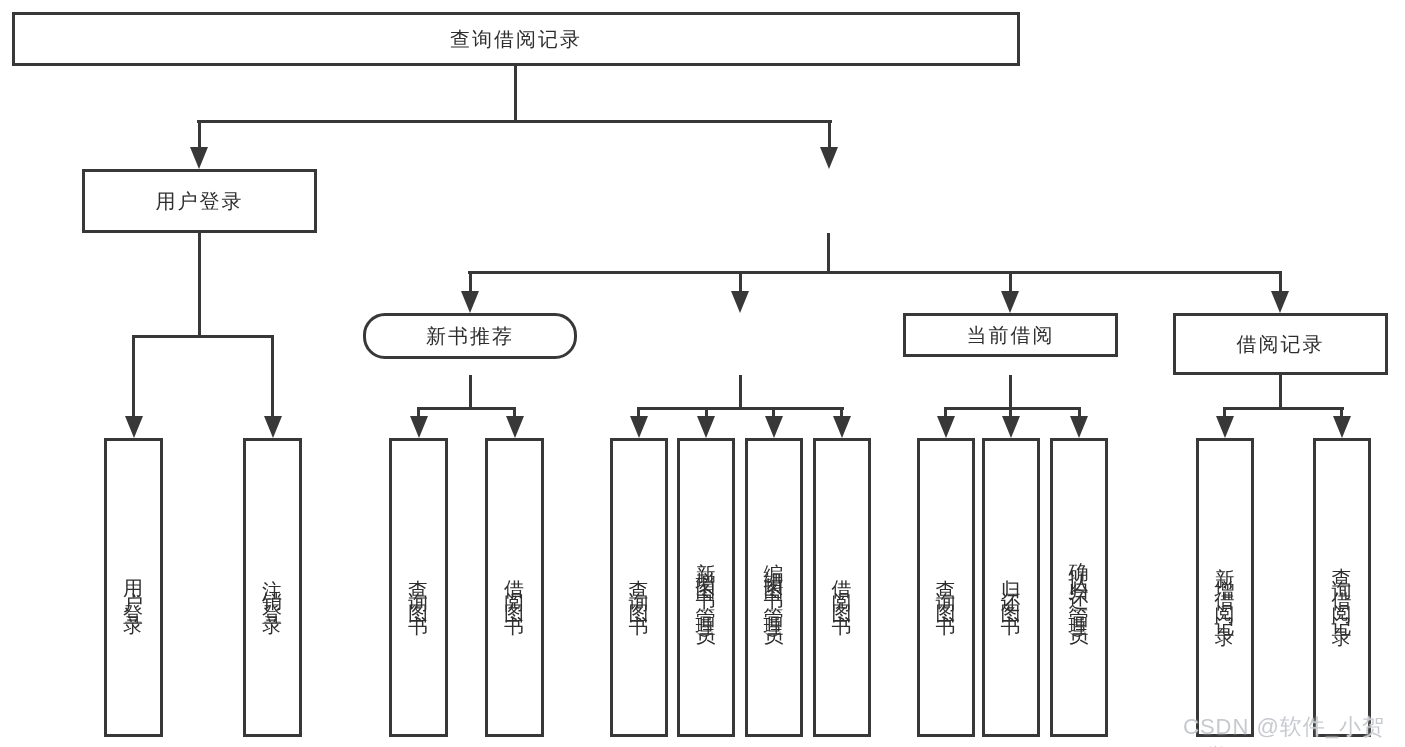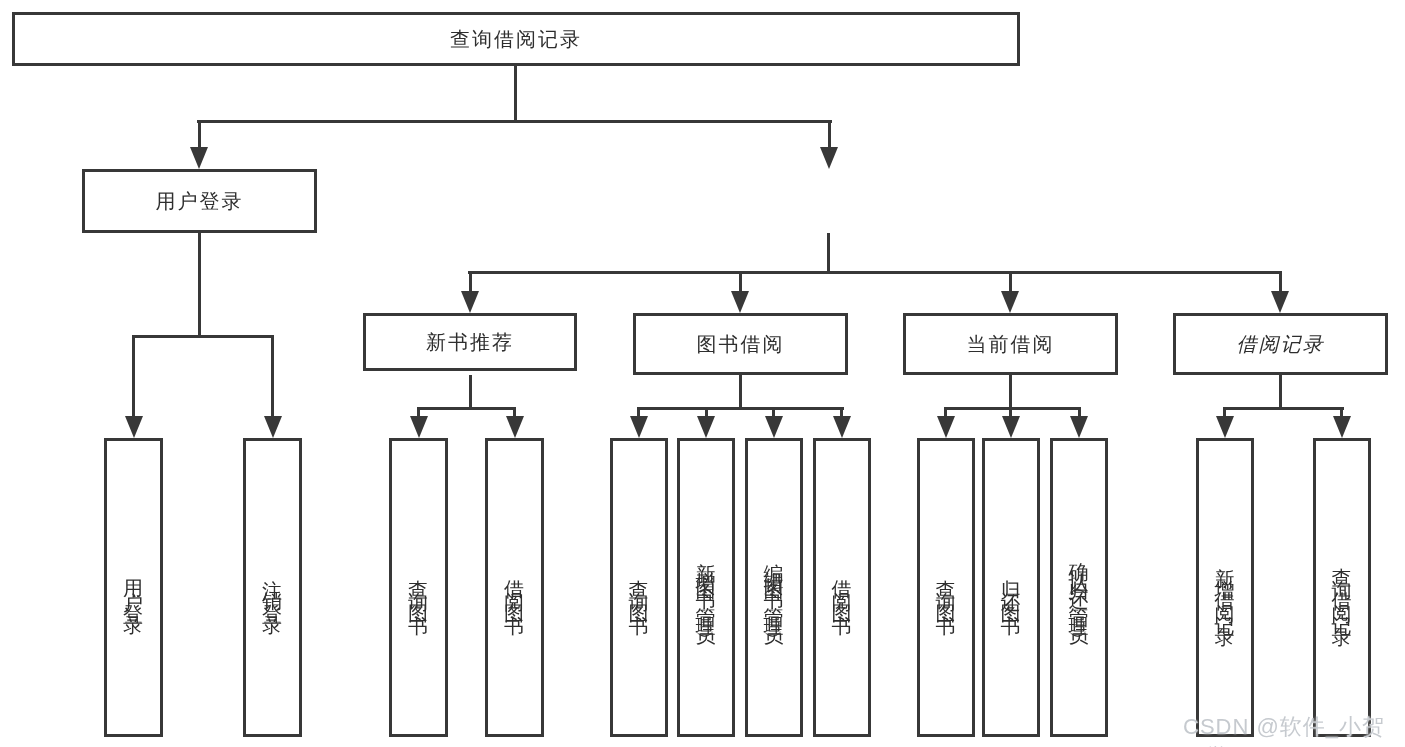--- a/index.html
+++ b/index.html
@@ -78,30 +78,27 @@
   <div class="hline" style="left:468px;top:271px;width:814px;"></div>
   <div class="vline" style="left:469px;top:271px;height:24px;"></div>
   <div class="arrow" style="left:461px;top:291px;"></div>
   <div class="vline" style="left:739px;top:271px;height:24px;"></div>
   <div class="arrow" style="left:731px;top:291px;"></div>
   <div class="vline" style="left:1009px;top:271px;height:24px;"></div>
   <div class="arrow" style="left:1001px;top:291px;"></div>
   <div class="vline" style="left:1279px;top:271px;height:24px;"></div>
   <div class="arrow" style="left:1271px;top:291px;"></div>
 
-  <div class="node" style="left:363px;top:313px;width:214px;height:58px;">
+  <div class="node" style="left:363px;top:313px;width:214px;height:46px;border-radius:22px;">
     <span>新书推荐</span>
   </div>
-  <div class="node" style="left:633px;top:313px;width:215px;height:62px;">
-    <span>图书借阅</span>
-  </div>
-  <div class="node" style="left:903px;top:313px;width:215px;height:62px;">
+  <div class="node" style="left:903px;top:313px;width:215px;height:44px;">
     <span>当前借阅</span>
   </div>
-  <div class="node" style="left:1173px;top:313px;width:215px;height:62px;font-style:italic;">
+  <div class="node" style="left:1173px;top:313px;width:215px;height:62px;">
     <span>借阅记录</span>
   </div>
 
   <div class="vline" style="left:469px;top:375px;height:32px;"></div>
   <div class="hline" style="left:417px;top:407px;width:99px;"></div>
   <div class="vline" style="left:417px;top:407px;height:13px;"></div>
   <div class="arrow" style="left:410px;top:416px;"></div>
   <div class="vline" style="left:513px;top:407px;height:13px;"></div>
   <div class="arrow" style="left:506px;top:416px;"></div>
 

